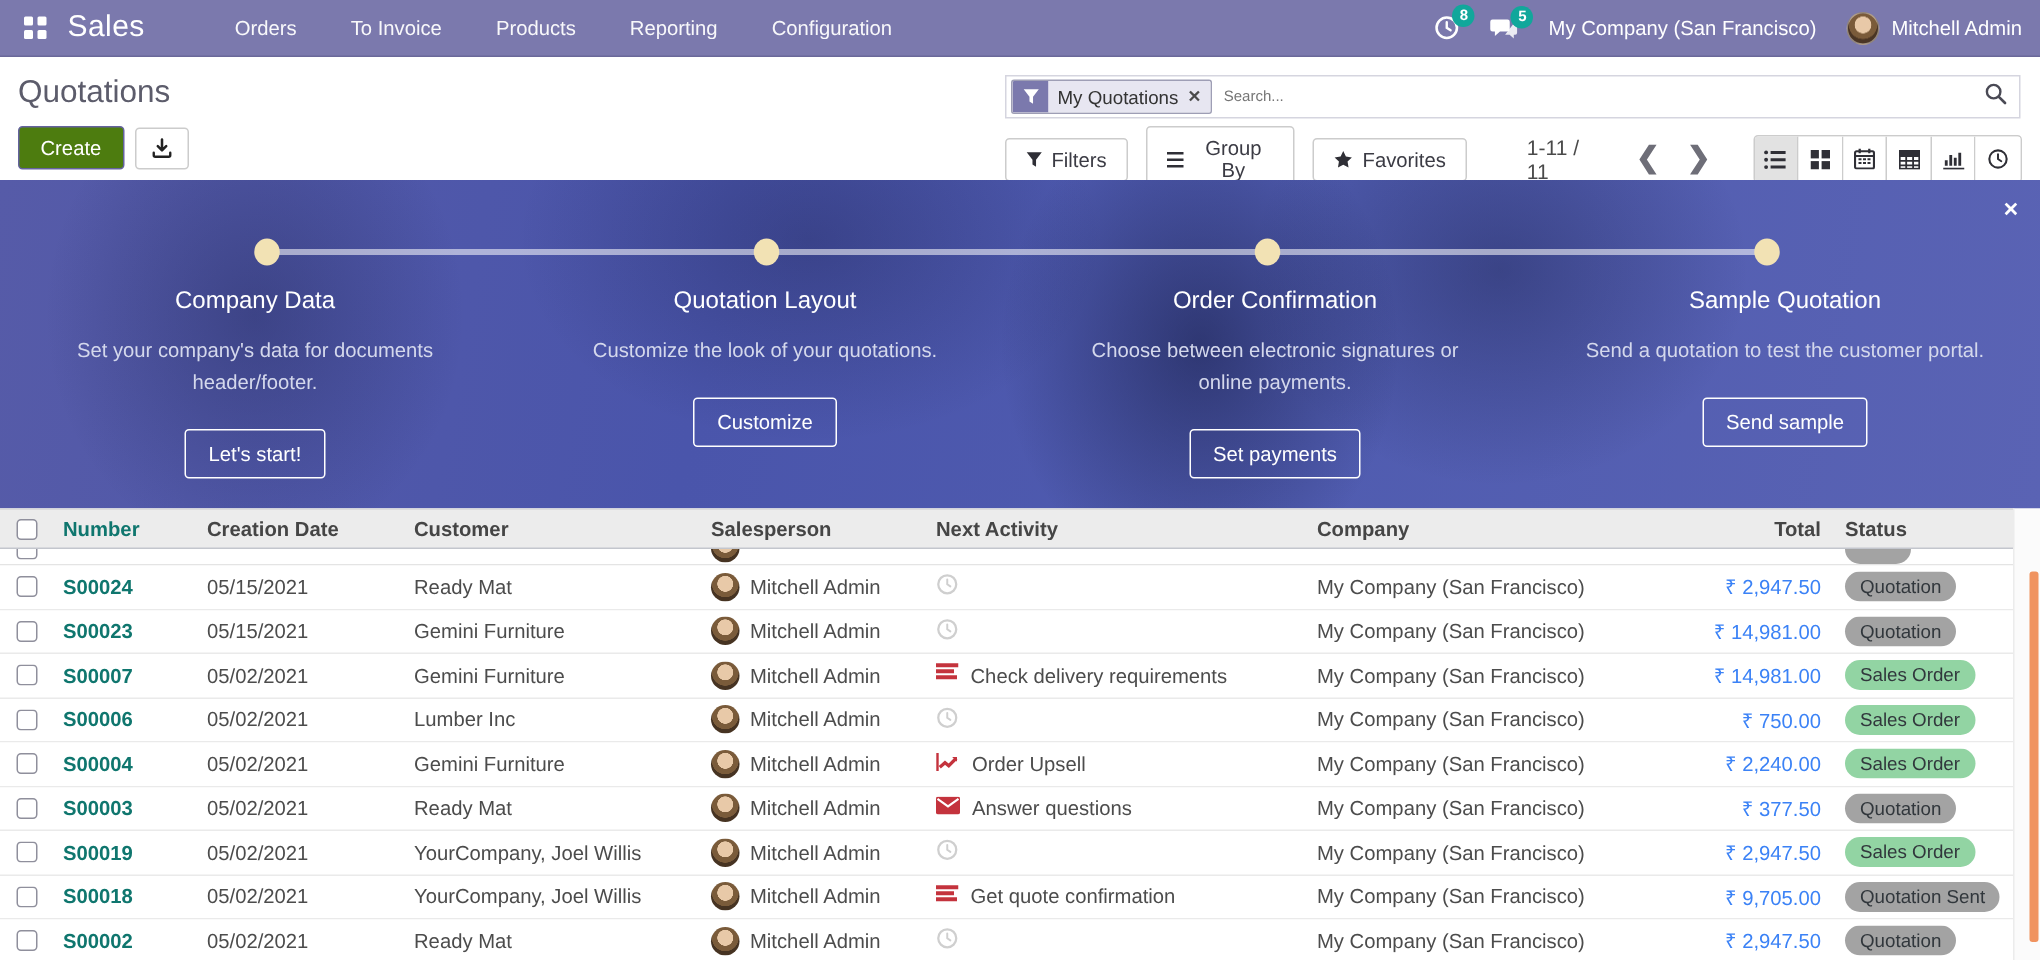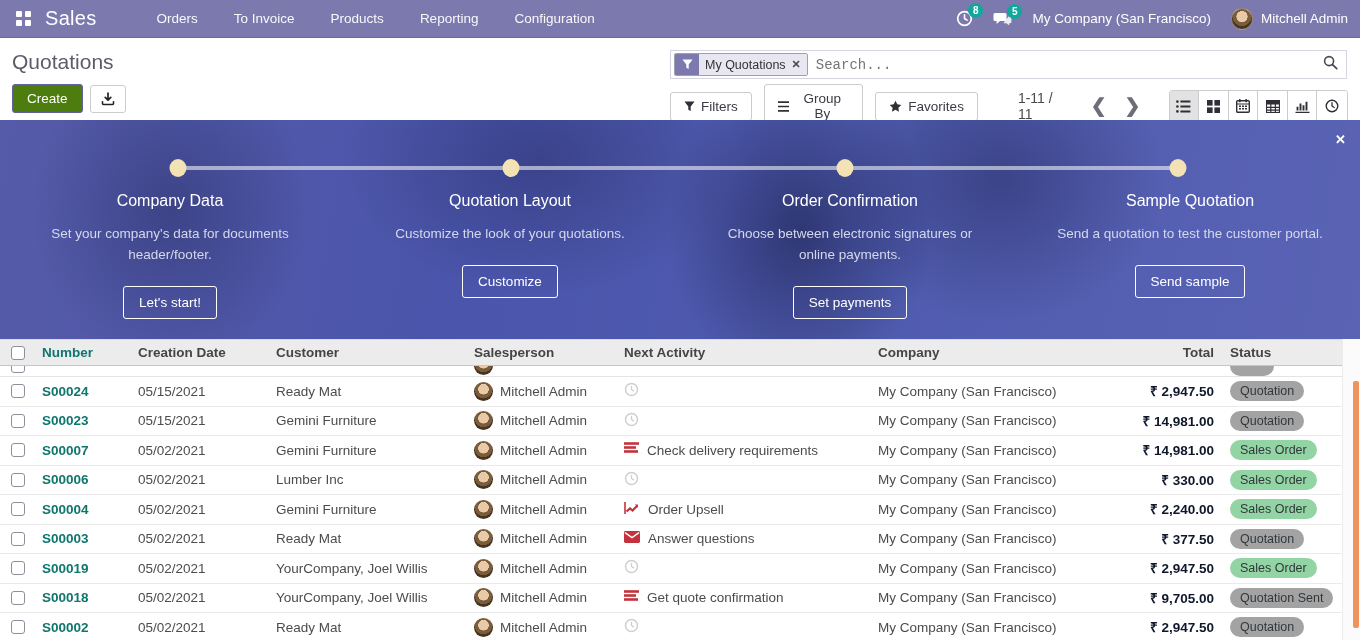--- a/index.html
+++ b/index.html
@@ -32,22 +32,22 @@
   .page-title { font-size:21px; color:#5c5c6b; font-weight:400; margin-top:4px; }
   .search-box { position:absolute; left:670px; top:12px; width:677px; height:29px;
     border:1px solid #d5d5df; background:#fff; display:flex; align-items:center; }
   .facet { display:flex; align-items:stretch; height:23px; margin-left:3px;
     border:1px solid #9e9eb5; border-radius:2px; overflow:hidden; font-size:12.5px; cursor:pointer; }
   .facet-icon { background:#7b79ad; color:#fff; display:flex; align-items:center;
     justify-content:center; width:24px; }
   .facet-label { background:#e7e6f1; color:#333; display:flex; align-items:center;
     padding:0 6px; gap:6px; }
   .facet-remove { font-size:11px; color:#4a4a4a; font-weight:bold; cursor:pointer; }
-  .search-input { flex:1; border:none; outline:none; font-size:14px; color:#ef4444;
-    padding:0 8px; font-family:Liberation Mono, monospace; }
+  .search-input { flex:1; border:none; outline:none; font-size:10px; color:#ef4444;
+    padding:0 8px; font-family:Liberation Sans, sans-serif; }
   .search-mag { margin-right:8px; cursor:pointer; }
 
   .cp-bottom { position:absolute; left:12px; right:12px; top:46px; display:flex; align-items:center; }
   .btn { font-size:13.5px; border-radius:3px; cursor:pointer; display:inline-flex;
     align-items:center; gap:6px; }
   .btn-create { background:#4d7c0f; color:#fff; border:1px solid #64629e; padding:6px 14px; }
   .btn-export { background:#fff; border:1px solid #ccc; padding:6px 10px; margin-left:7px; color:#333; }
   .cp-right { position:absolute; left:658px; right:0; top:0; display:flex; align-items:center; }
   .btn-white { background:#fff; border:1px solid #ccc; padding:6px 13px; color:#3b3b44; }
   .btn-white + .btn-white { margin-left:12px; }
@@ -90,21 +90,21 @@
     border-bottom:1px solid #c3c6cd; font-weight:bold; color:#454545; cursor:default; }
   .c { padding:0 6px; overflow:hidden; white-space:nowrap; display:flex; align-items:center; }
   .c-check { width:36px; justify-content:center; }
   .c-number { width:96px; font-weight:bold; color:#0f766e; }
   .t-head .c-number { font-weight:bold; }
   .c-date { width:138px; }
   .c-customer { width:198px; }
   .c-sales { width:150px; gap:7px; }
   .c-activity { width:254px; gap:8px; }
   .c-company { width:226px; }
-  .c-total { width:122px; justify-content:flex-end; font-weight:bold; color:#0f172a; }
+  .c-total { width:122px; justify-content:flex-end; font-weight:normal; color:#3b82f6; }
   .t-head .c-total { font-weight:bold; color:#454545; }
   .c-status { width:122px; padding-left:10px; }
   .checkbox { width:14px; height:14px; border:1px solid #8f8f9c; border-radius:3px; background:#fff; }
   .mini-avatar { width:19px; height:19px; border-radius:50%; flex:none;
     background:radial-gradient(circle at 50% 38%, #e8c9a8 0 34%, #7a5b3a 36% 58%, #463322 60% 100%); }
   .badge-status { font-size:12.5px; padding:3px 10px; border-radius:11px; color:#31373c; }
   .badge-teal { background:#a3a3a3; }
   .badge-green { background:#92d4a3; }
   .partial-row { height:11px; overflow:hidden; border-bottom:1px solid #e4e4e4; }
   .partial-row .t-row { transform:translateY(-15px); border-bottom:none; }
@@ -413,21 +413,21 @@
       <span>Mitchell Admin</span>
     </div>
     <div class="c c-activity">
       <span class="act-icon"><svg width="15" height="15" viewBox="0 0 16 16">
                 <circle cx="8" cy="8" r="6.4" fill="none" stroke="#cfcfcf" stroke-width="1.6"></circle>
                 <path d="M8 4.6V8l2.2 1.5" fill="none" stroke="#cfcfcf" stroke-width="1.4" stroke-linecap="round"></path>
               </svg></span>
       <span></span>
     </div>
     <div class="c c-company">My Company (San Francisco)</div>
-    <div class="c c-total">₹ 330.00</div>
+    <div class="c c-total">₹ 750.00</div>
     <div class="c c-status">
             <span class="badge-status badge-green">Sales Order</span>
           </div>
   </div>
 
   <div class="t-row">
     <div class="c c-check">
             <div class="checkbox"></div>
           </div>
     <div class="c c-number">S00004</div>

